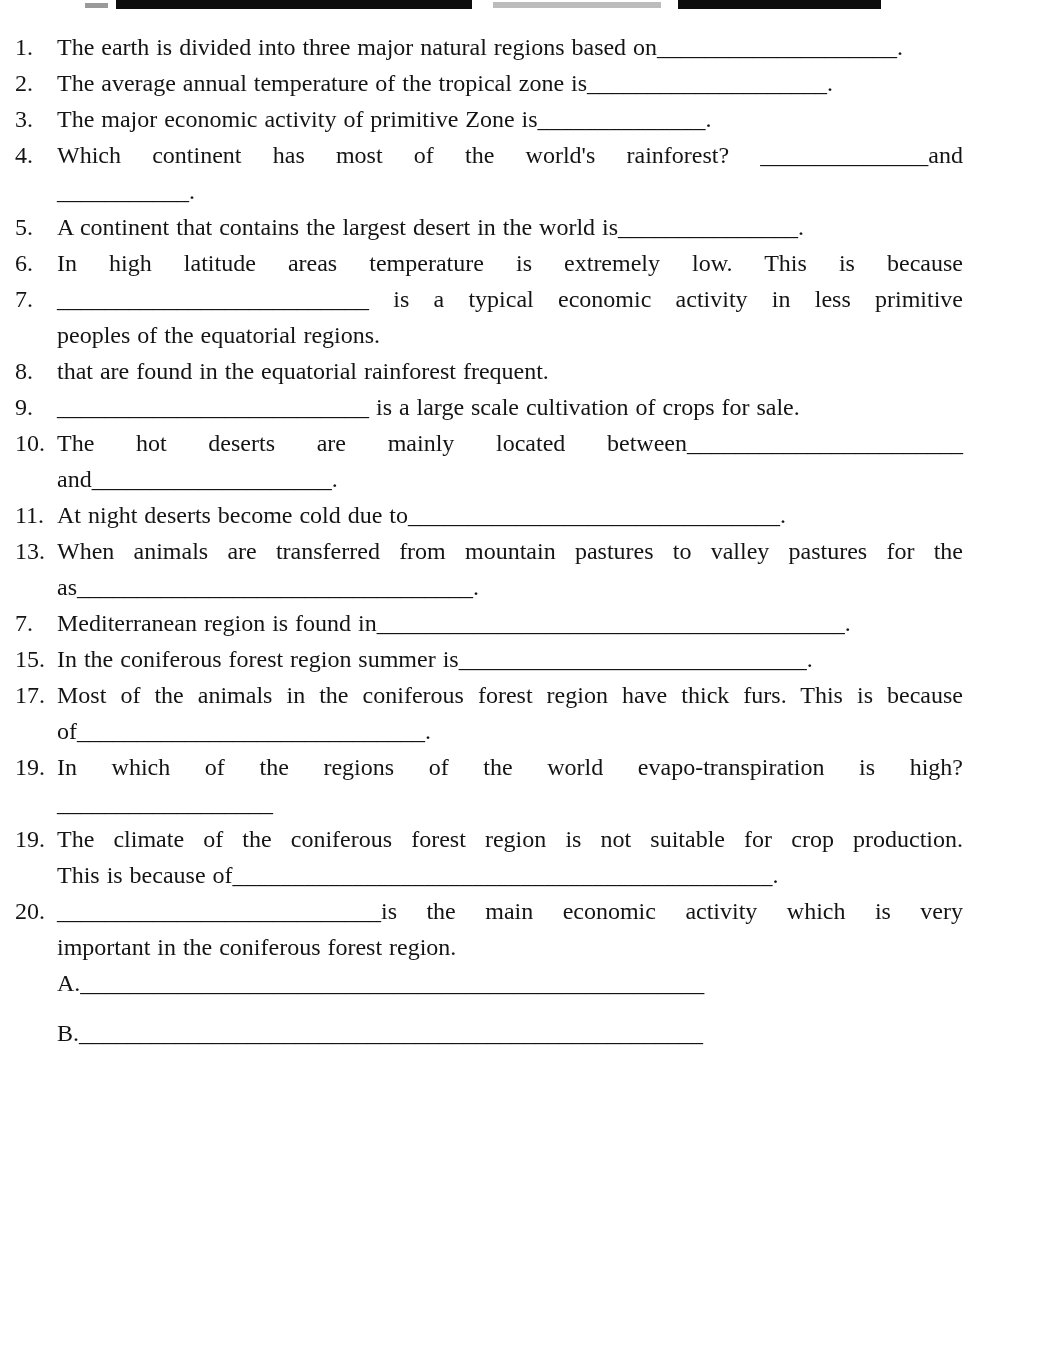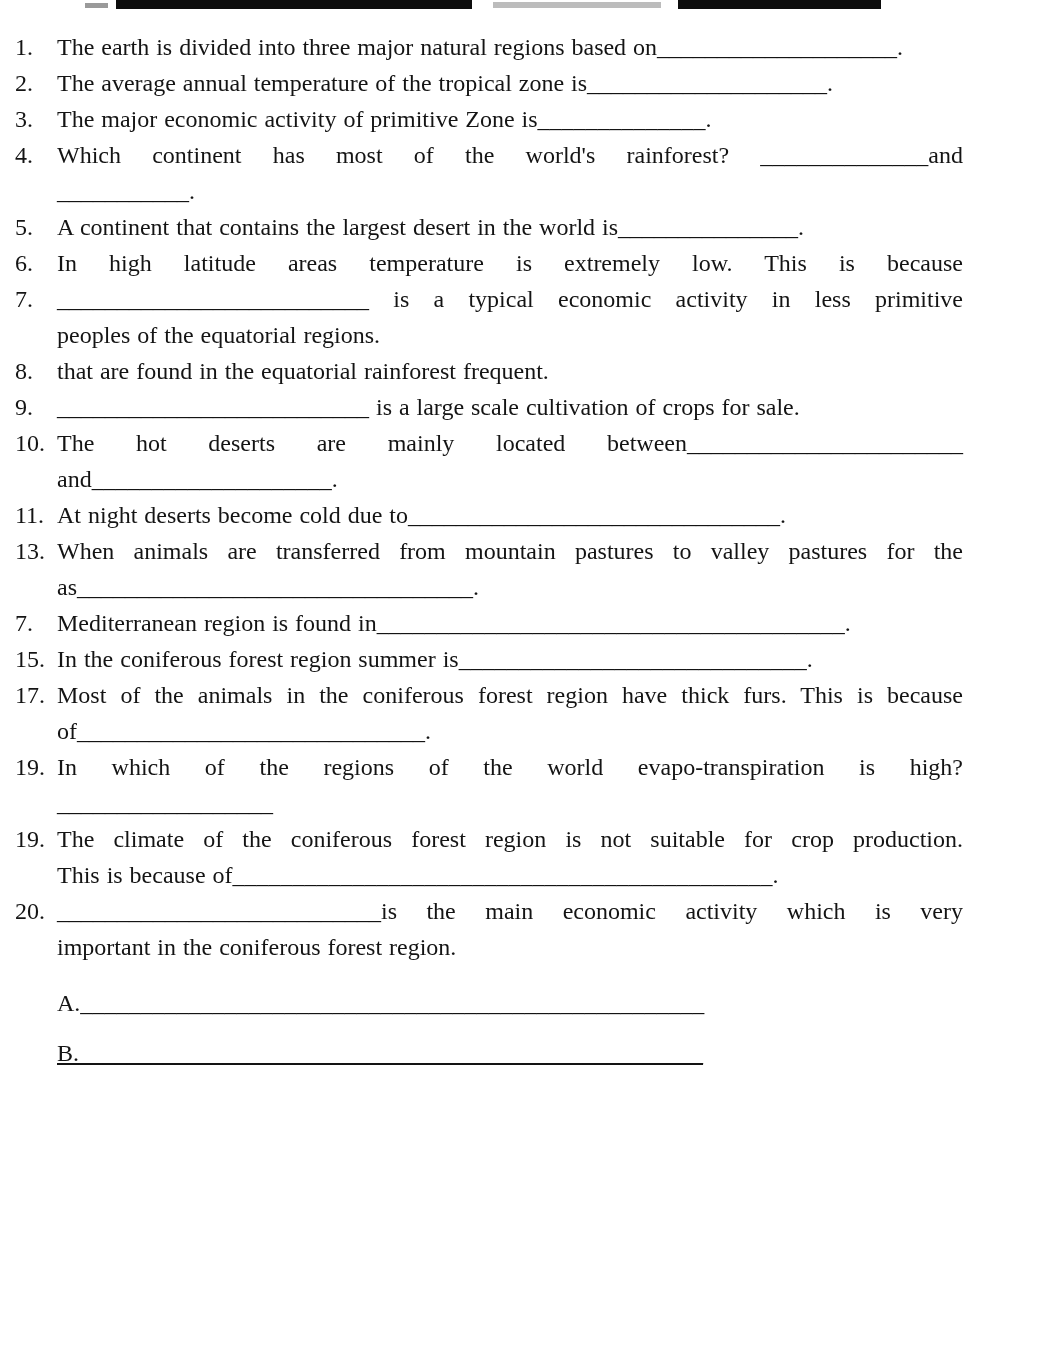--- a/index.html
+++ b/index.html
@@ -20,22 +20,22 @@
 
   .content { position:absolute; left:15px; top:29px; width:948px; }
 
   .item { display:flex; align-items:flex-start; }
   .num  { flex:0 0 42px; line-height:36px; white-space:nowrap; }
   .body { flex:1 1 auto; min-width:0; }
   .ln   { line-height:36px; text-align:justify; text-align-last:left; word-spacing:0.04em; }
   .ln.j { text-align-last:justify; }
 
   .ans { margin-left:42px; line-height:36px; white-space:nowrap; }
-  .ans-a { margin-top:20px; }
-  .ans-b { margin-top:14px;text-decoration:underline; }
+  .ans-a { }
+  .ans-b { margin-top:14px; }
 </style>
 </head>
 <body>
 
 <div class="page">
 
   <div class="frag frag-a"></div>
   <div class="frag frag-b"></div>
   <div class="frag frag-c"></div>
   <div class="frag frag-d"></div>

